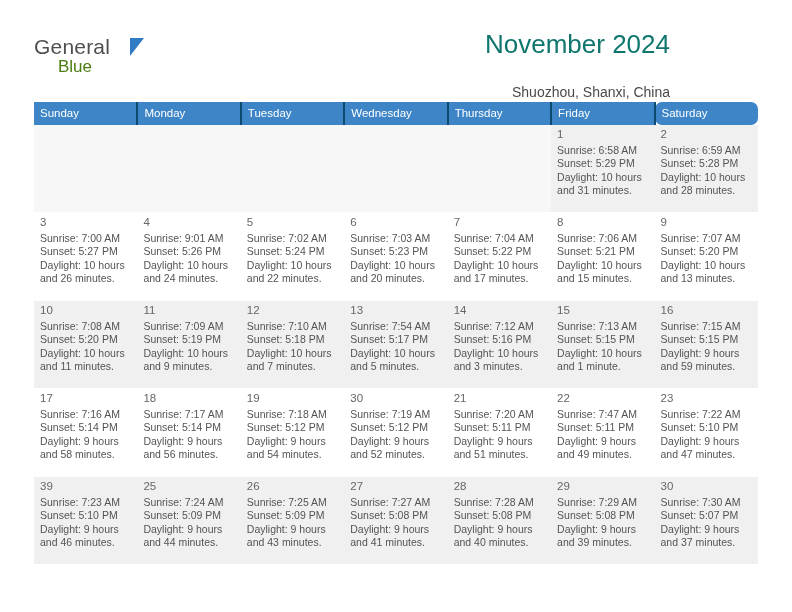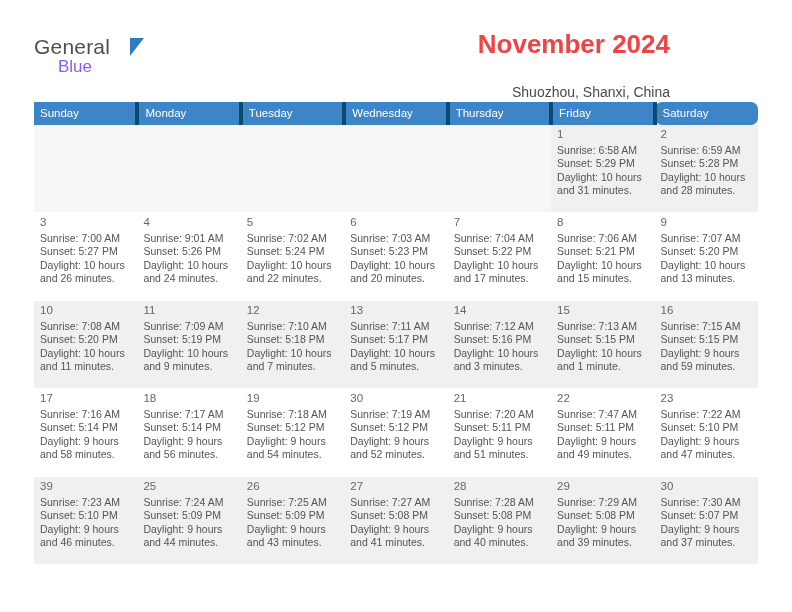--- a/index.html
+++ b/index.html
@@ -35,41 +35,41 @@
   }
   .logo-general {
     font-size: 21px;
     color: #4f4f4f;
     letter-spacing: .2px;
     line-height: 22px;
     font-family: "Liberation Sans", sans-serif;
   }
   .logo-blue {
     font-size: 17px;
-    color: #8b5cf6;
+    color: #4d7c0f;
     line-height: 18px;
     padding-left: 24px;
   }
   .logo-triangle {
     position: absolute;
     left: 96px;
     top: 10px;
     width: 0;
     height: 0;
     border-left: 14px solid #2f7bc4;
     border-bottom: 18px solid transparent;
   }
   .title-block {
     text-align: right;
   }
   .cal-title {
     font-size: 26px;
-    color: #ef4444;
+    color: #0f766e;
     line-height: 32px;
-    font-weight: bold;
+    font-weight: normal;
     margin: 0;
     text-align: center;
   }
   .cal-sub {
     font-size: 14px;
     color: #4a4a4a;
     margin-top: 24px;
   }
   
   .calendar {
@@ -78,21 +78,21 @@
     border-collapse: collapse;
     table-layout: fixed;
   }
   .calendar th {
     background: #3d85c6;
     color: #ffffff;
     font-size: 11.5px;
     font-weight: normal;
     text-align: left;
     padding: 5px 6px 6px 6px;
-    border-right: 4px solid #0c4a6e;
+    border-right: 2px solid #0c4a6e;
   }
   .calendar th:last-child { border-right: none; border-radius: 7px; }
   .calendar td {
     vertical-align: top;
     height: 78px;
     padding: 3px 6px 6px 6px;
     font-size: 10.5px;
     line-height: 13.5px;
     color: #545454;
     border-bottom: 1px solid #ffffff;
@@ -227,21 +227,21 @@
         </td>
         <td>
           <span class="daynum">12</span>
           <span class="info">Sunrise: 7:10 AM
 Sunset: 5:18 PM
 Daylight: 10 hours
 and 7 minutes.</span>
         </td>
         <td>
           <span class="daynum">13</span>
-          <span class="info">Sunrise: 7:11 AM
+          <span class="info">Sunrise: 7:54 AM
 Sunset: 5:17 PM
 Daylight: 10 hours
 and 5 minutes.</span>
         </td>
         <td>
           <span class="daynum">14</span>
           <span class="info">Sunrise: 7:12 AM
 Sunset: 5:16 PM
 Daylight: 10 hours
 and 3 minutes.</span>

